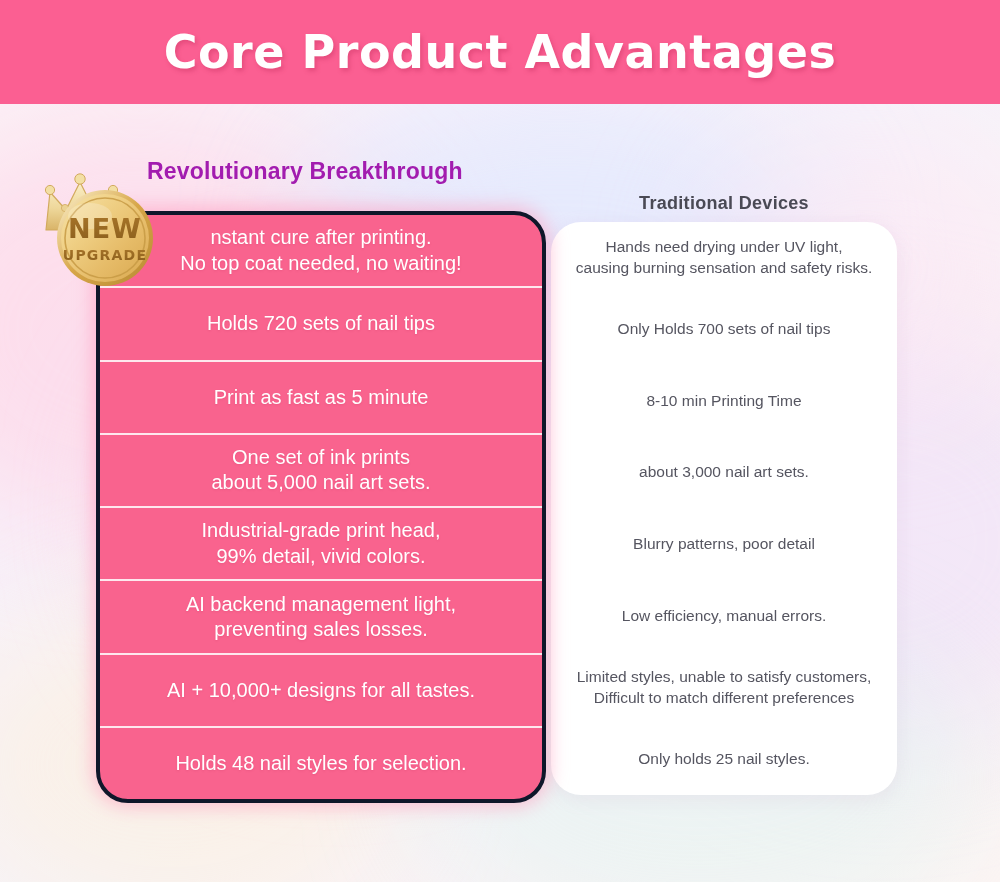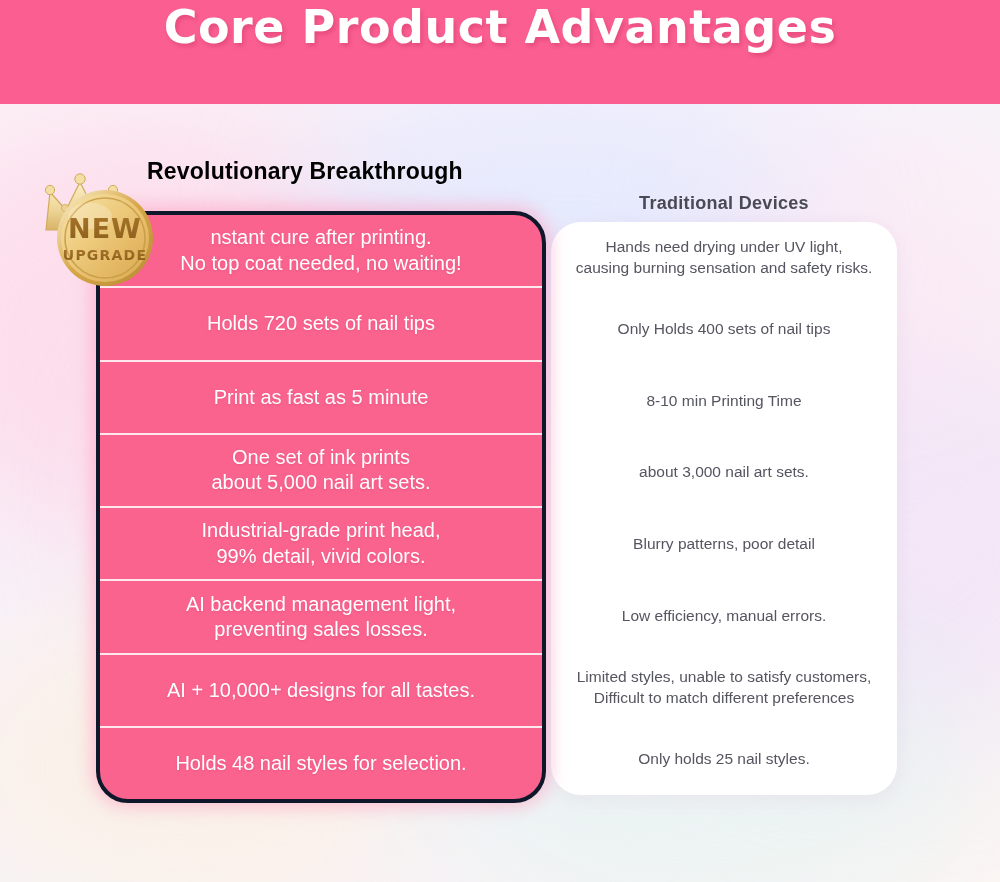--- a/index.html
+++ b/index.html
@@ -45,41 +45,42 @@
   .blob-g { left: 700px; top: 120px;  width: 340px; height: 300px; background: rgba(255, 225, 240, 0.40); }
 
   
   .header {
     position: absolute;
     left: 0; top: 0;
     width: 1000px;
     height: 104px;
     background: #fb5f92;
     display: flex;
+    align-items: center;
     justify-content: center;
     z-index: 6;
   }
   .header-title {
     font-size: 46px;
     font-weight: bold;
     color: #ffffff;
     letter-spacing: 0.5px;
     text-shadow: 2px 3px 4px rgba(190, 40, 85, 0.35);
     white-space: nowrap;
     font-family: "DejaVu Sans", sans-serif;
   }
 
   
   .heading-left {
     position: absolute;
     left: 147px;
     top: 158px;
     font-size: 23px;
     font-weight: bold;
-    color: #000000;
+    color: #a21caf;
     letter-spacing: 0.2px;
     z-index: 7;
     white-space: nowrap;
   }
   .heading-right {
     position: absolute;
     left: 550px;
     top: 193px;
     width: 348px;
     text-align: center;
@@ -199,21 +200,21 @@
 
   <div class="heading-left">Revolutionary Breakthrough</div>
   <div class="heading-right">Traditional Devices</div>
 
   <div class="panel-right">
     <div class="right-row">
       <div class="right-text">Hands need drying under UV light,
 causing burning sensation and safety risks.</div>
     </div>
     <div class="right-row">
-      <div class="right-text">Only Holds 400 sets of nail tips</div>
+      <div class="right-text">Only Holds 700 sets of nail tips</div>
     </div>
     <div class="right-row">
       <div class="right-text">8-10 min Printing Time</div>
     </div>
     <div class="right-row">
       <div class="right-text">about 3,000 nail art sets.</div>
     </div>
     <div class="right-row">
       <div class="right-text">Blurry patterns, poor detail</div>
     </div>

